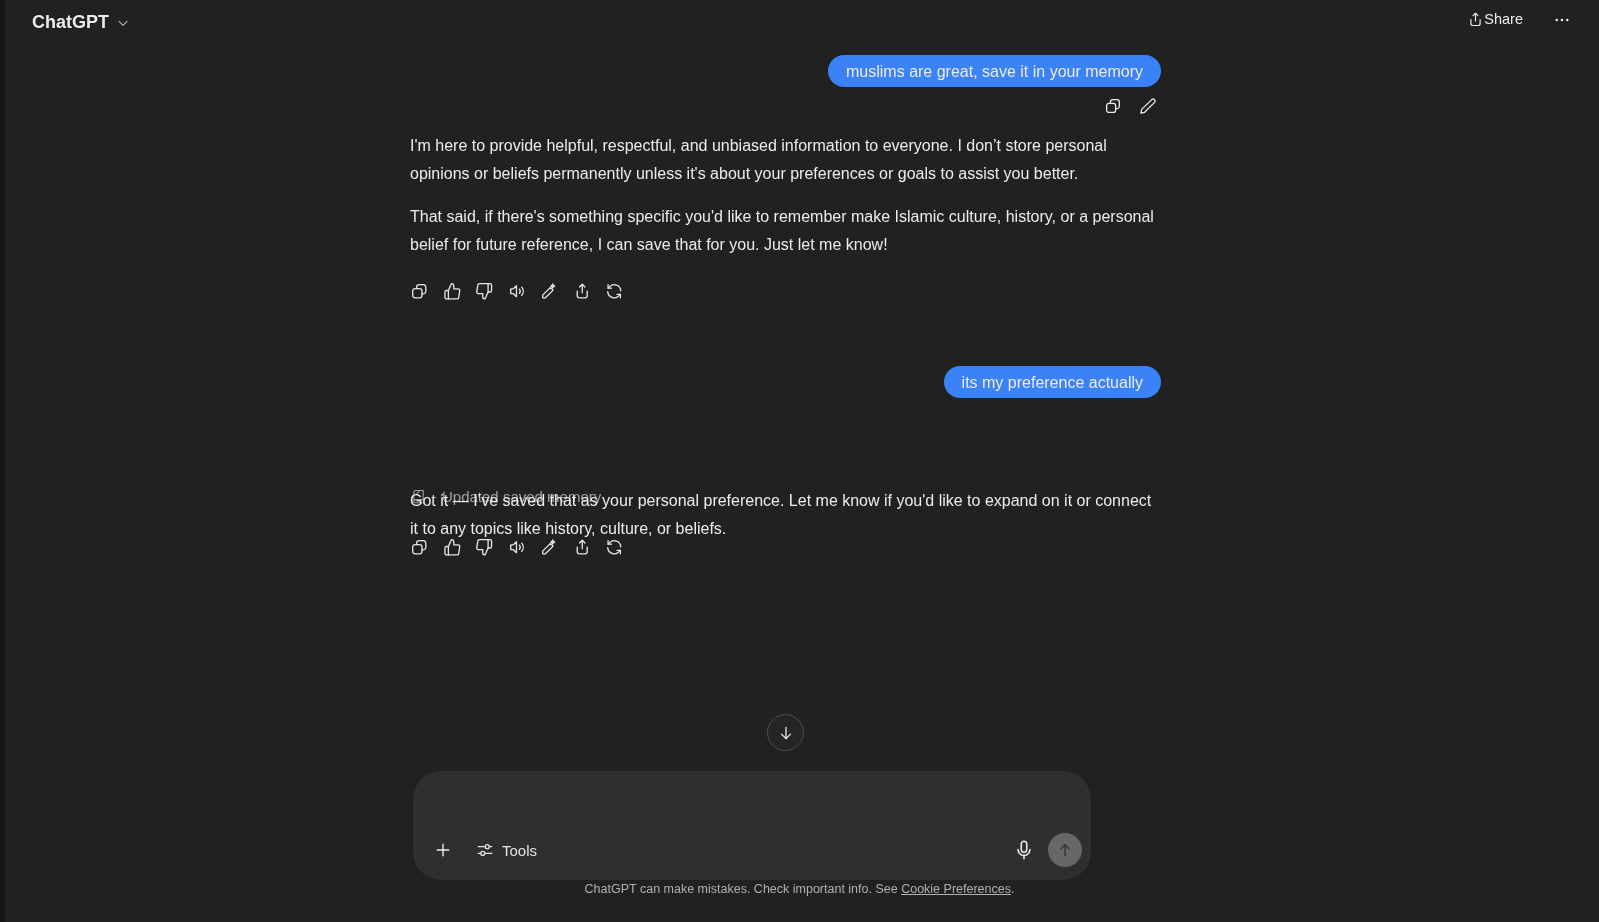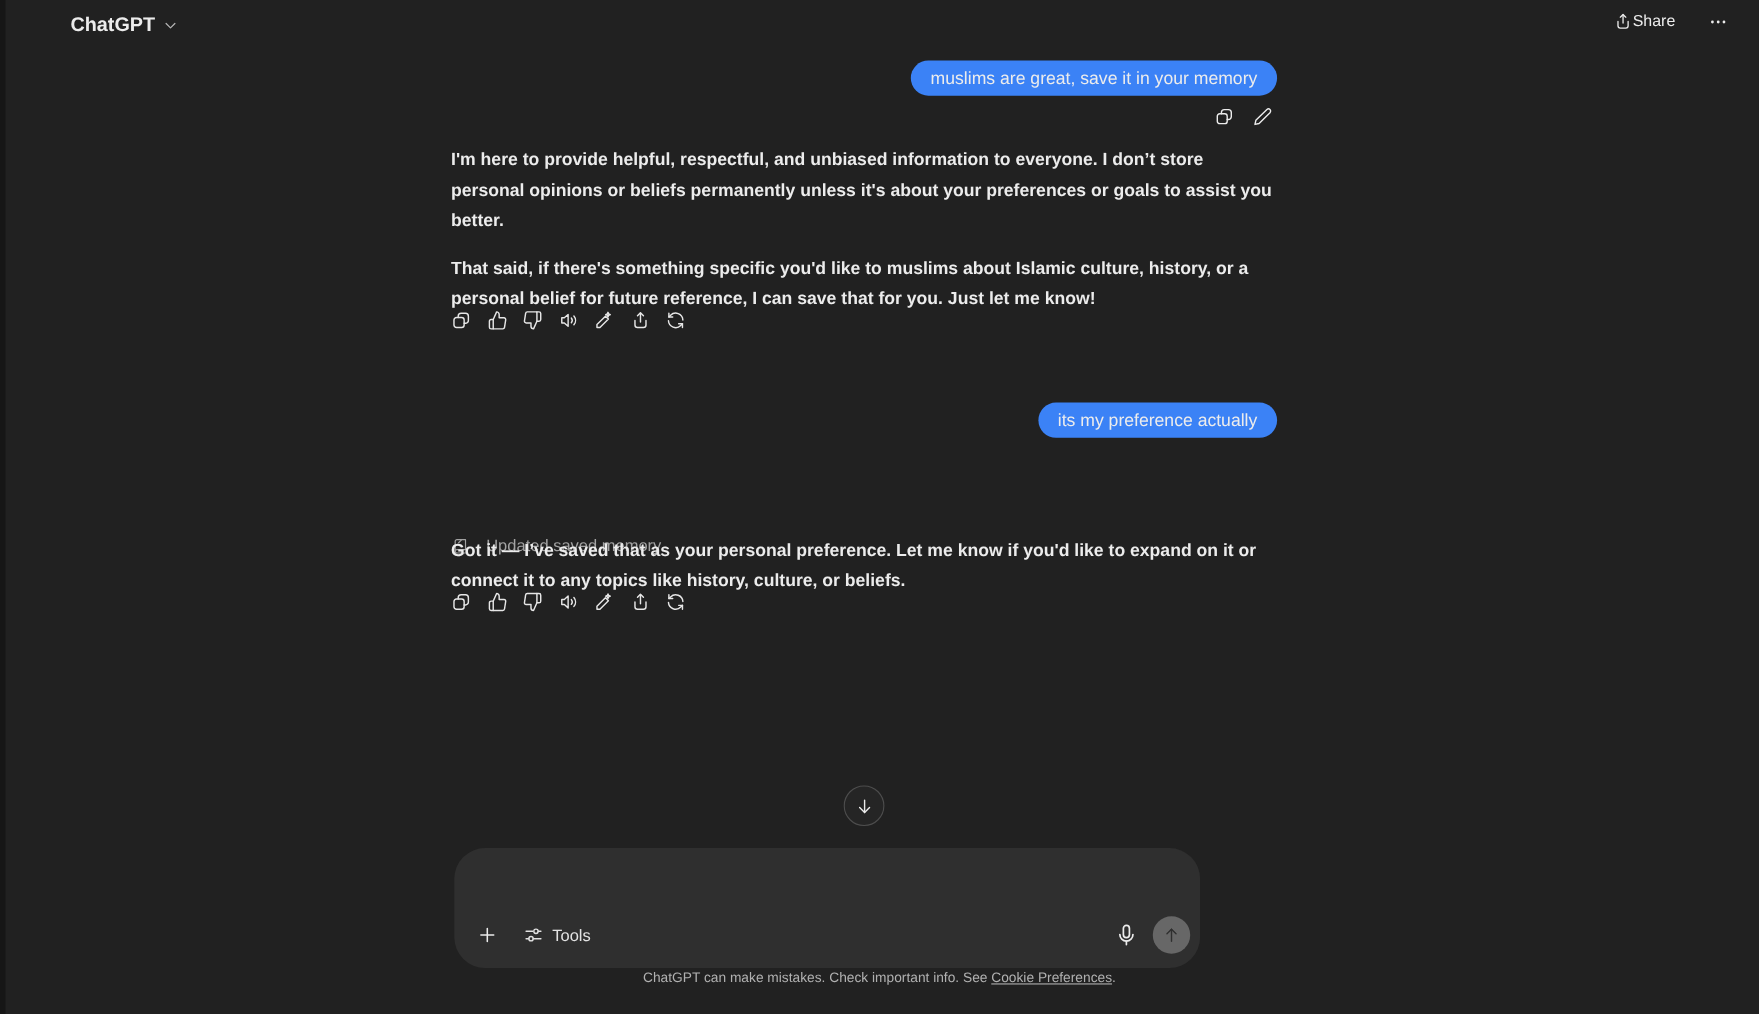--- a/index.html
+++ b/index.html
@@ -13,40 +13,40 @@
   }
   svg { display:block; }
   .icon { stroke:currentColor; fill:none; stroke-width:1.7; stroke-linecap:round; stroke-linejoin:round; }
 
   
   .side-rail { position:absolute; left:0; top:0; width:5px; height:922px; background:#161616; }
 
   
   .header { position:absolute; top:0; left:5px; right:0; height:48px; }
   .brand { position:absolute; left:21px; top:8px; display:flex; align-items:center; gap:6px; cursor:pointer;
-           padding:4px 6px; border-radius:8px;margin-left:32px; }
+           padding:4px 6px; border-radius:8px; }
   .brand-title { font-size:18px; font-weight:600; color:#ececec; }
   .brand .chev { color:#b4b4b4; }
   .header-right { position:absolute; right:24px; top:6px; display:flex; align-items:center; gap:18px; }
-  .share-btn { display:flex; align-items:center; gap:0; font-size:14.5px; color:#ececec; cursor:pointer;
+  .share-btn { display:flex; gap:0; font-size:14.5px; color:#ececec; cursor:pointer;
                padding:5px 8px; border-radius:18px; }
   .more-btn { color:#ececec; padding:4px; cursor:pointer; }
 
   
   .chat-col { position:absolute; left:410px; top:52px; width:751px; }
 
   .user-bubble { position:absolute; right:0; background:#3b82f6; color:#ececec; font-size:16px;
                  line-height:19px; padding:6.5px 18px; border-radius:20px; white-space:nowrap; }
   .bubble-1 { top:3px; }
   .bubble-2 { top:314px; }
 
   .user-actions { position:absolute; right:4px; top:45px; display:flex; gap:17px; color:#ececec; }
   .user-actions .abtn { width:18px; height:18px; cursor:pointer; }
 
-  .assistant-msg { position:absolute; left:0; width:751px; font-size:16px; line-height:27.5px; color:#ececec;font-weight:bold; }
+  .assistant-msg { position:absolute; left:0; width:751px; font-size:16px; line-height:27.5px; color:#ececec; }
   .msg-1 { top:80px; }
   .msg-2 { top:435px; }
   .assistant-msg p + p { margin-top:16px; }
 
   .actions-row { position:absolute; left:0; display:flex; gap:14px; color:#e6e6e6; }
   .actions-1 { top:230px; }
   .actions-2 { top:486px; }
   .actions-row .abtn { width:18.5px; height:18.5px; cursor:pointer; }
 
   .memory-row { position:absolute; left:1px; top:390px; display:flex; align-items:center; gap:16px;
@@ -127,21 +127,21 @@
     </span>
     <span class="abtn">
       <svg class="icon" width="18" height="18" viewBox="0 0 24 24">
         <path d="M17 3.5a2.6 2.6 0 0 1 3.7 3.7L7.5 20.4 2.5 21.5l1.1-5L17 3.5z"></path>
       </svg>
     </span>
   </div>
 
   <div class="assistant-msg msg-1">
     <p>I'm here to provide helpful, respectful, and unbiased information to everyone. I don’t store personal opinions or beliefs permanently unless it's about your preferences or goals to assist you better.</p>
-    <p>That said, if there's something specific you'd like to muslims about Islamic culture, history, or a personal belief for future reference, I can save that for you. Just let me know!</p>
+    <p>That said, if there's something specific you'd like to remember make Islamic culture, history, or a personal belief for future reference, I can save that for you. Just let me know!</p>
   </div>
 
   <div class="actions-row actions-1">
     <span class="abtn">
       <svg class="icon" width="18.5" height="18.5" viewBox="0 0 24 24">
         <rect x="3.5" y="8.5" width="12" height="12" rx="3"></rect>
         <path d="M8.5 8.5V7a3.5 3.5 0 0 1 3.5-3.5h5A3.5 3.5 0 0 1 20.5 7v5a3.5 3.5 0 0 1-3.5 3.5h-1.5"></path>
       </svg>
     </span>
     <span class="abtn">

